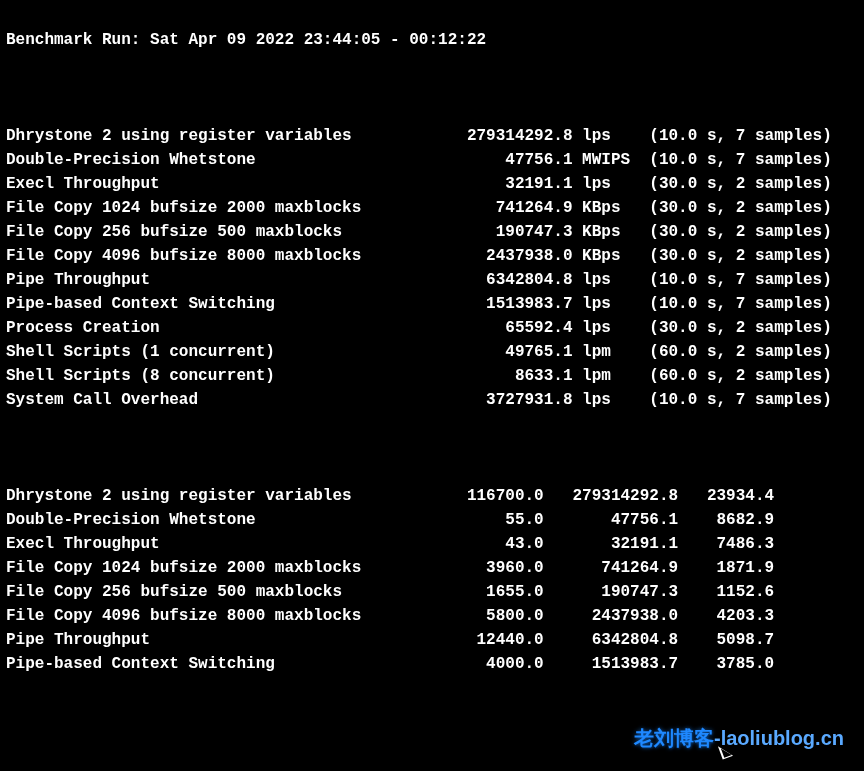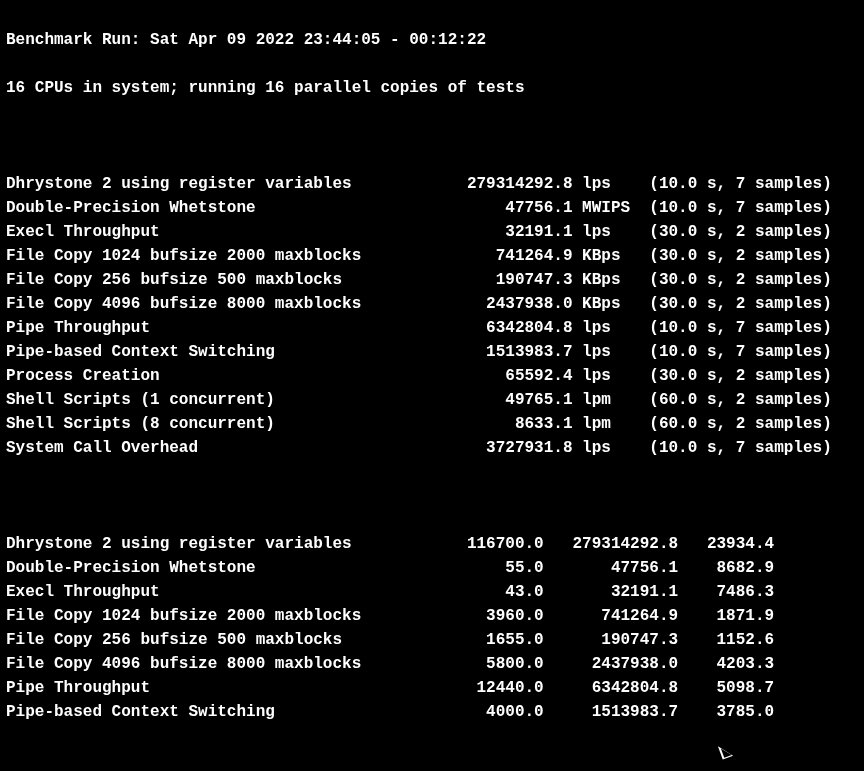--- a/index.html
+++ b/index.html
@@ -56,23 +56,25 @@
     top: -11px;
     border-top: 10px solid transparent;
     border-left: 8px solid #000;
   }
 </style>
 </head>
 <body>
 
 <div class="terminal">
 <span class="line">Benchmark Run: Sat Apr 09 2022 23:44:05 - 00:12:22</span>
-<span class="line">16 CPUs in system; running 16 parallel copies of tests</span>
 <span class="line"> </span>
 <div id="raw-results-block"><span class="line">Dhrystone 2 using register variables            279314292.8 lps    (10.0 s, 7 samples)</span><span class="line">Double-Precision Whetstone                          47756.1 MWIPS  (10.0 s, 7 samples)</span><span class="line">Execl Throughput                                    32191.1 lps    (30.0 s, 2 samples)</span><span class="line">File Copy 1024 bufsize 2000 maxblocks              741264.9 KBps   (30.0 s, 2 samples)</span><span class="line">File Copy 256 bufsize 500 maxblocks                190747.3 KBps   (30.0 s, 2 samples)</span><span class="line">File Copy 4096 bufsize 8000 maxblocks             2437938.0 KBps   (30.0 s, 2 samples)</span><span class="line">Pipe Throughput                                   6342804.8 lps    (10.0 s, 7 samples)</span><span class="line">Pipe-based Context Switching                      1513983.7 lps    (10.0 s, 7 samples)</span><span class="line">Process Creation                                    65592.4 lps    (30.0 s, 2 samples)</span><span class="line">Shell Scripts (1 concurrent)                        49765.1 lpm    (60.0 s, 2 samples)</span><span class="line">Shell Scripts (8 concurrent)                         8633.1 lpm    (60.0 s, 2 samples)</span><span class="line">System Call Overhead                              3727931.8 lps    (10.0 s, 7 samples)</span></div>
 <span class="line"> </span>
 <div id="index-rows-block"><span class="line">Dhrystone 2 using register variables            116700.0   279314292.8   23934.4</span><span class="line">Double-Precision Whetstone                          55.0       47756.1    8682.9</span><span class="line">Execl Throughput                                    43.0       32191.1    7486.3</span><span class="line">File Copy 1024 bufsize 2000 maxblocks             3960.0      741264.9    1871.9</span><span class="line">File Copy 256 bufsize 500 maxblocks               1655.0      190747.3    1152.6</span><span class="line">File Copy 4096 bufsize 8000 maxblocks             5800.0     2437938.0    4203.3</span><span class="line">Pipe Throughput                                  12440.0     6342804.8    5098.7</span><span class="line">Pipe-based Context Switching                      4000.0     1513983.7    3785.0</span></div>
 
 
 
+<div class="watermark">
+  <span class="zh">老刘博客</span><span class="dom">-</span><span class="dom">laoliublog.cn</span>
+</div>
 
 <div class="cursor" style="left:720px; top:744px;"></div>
 </div>
 
 </body></html>

